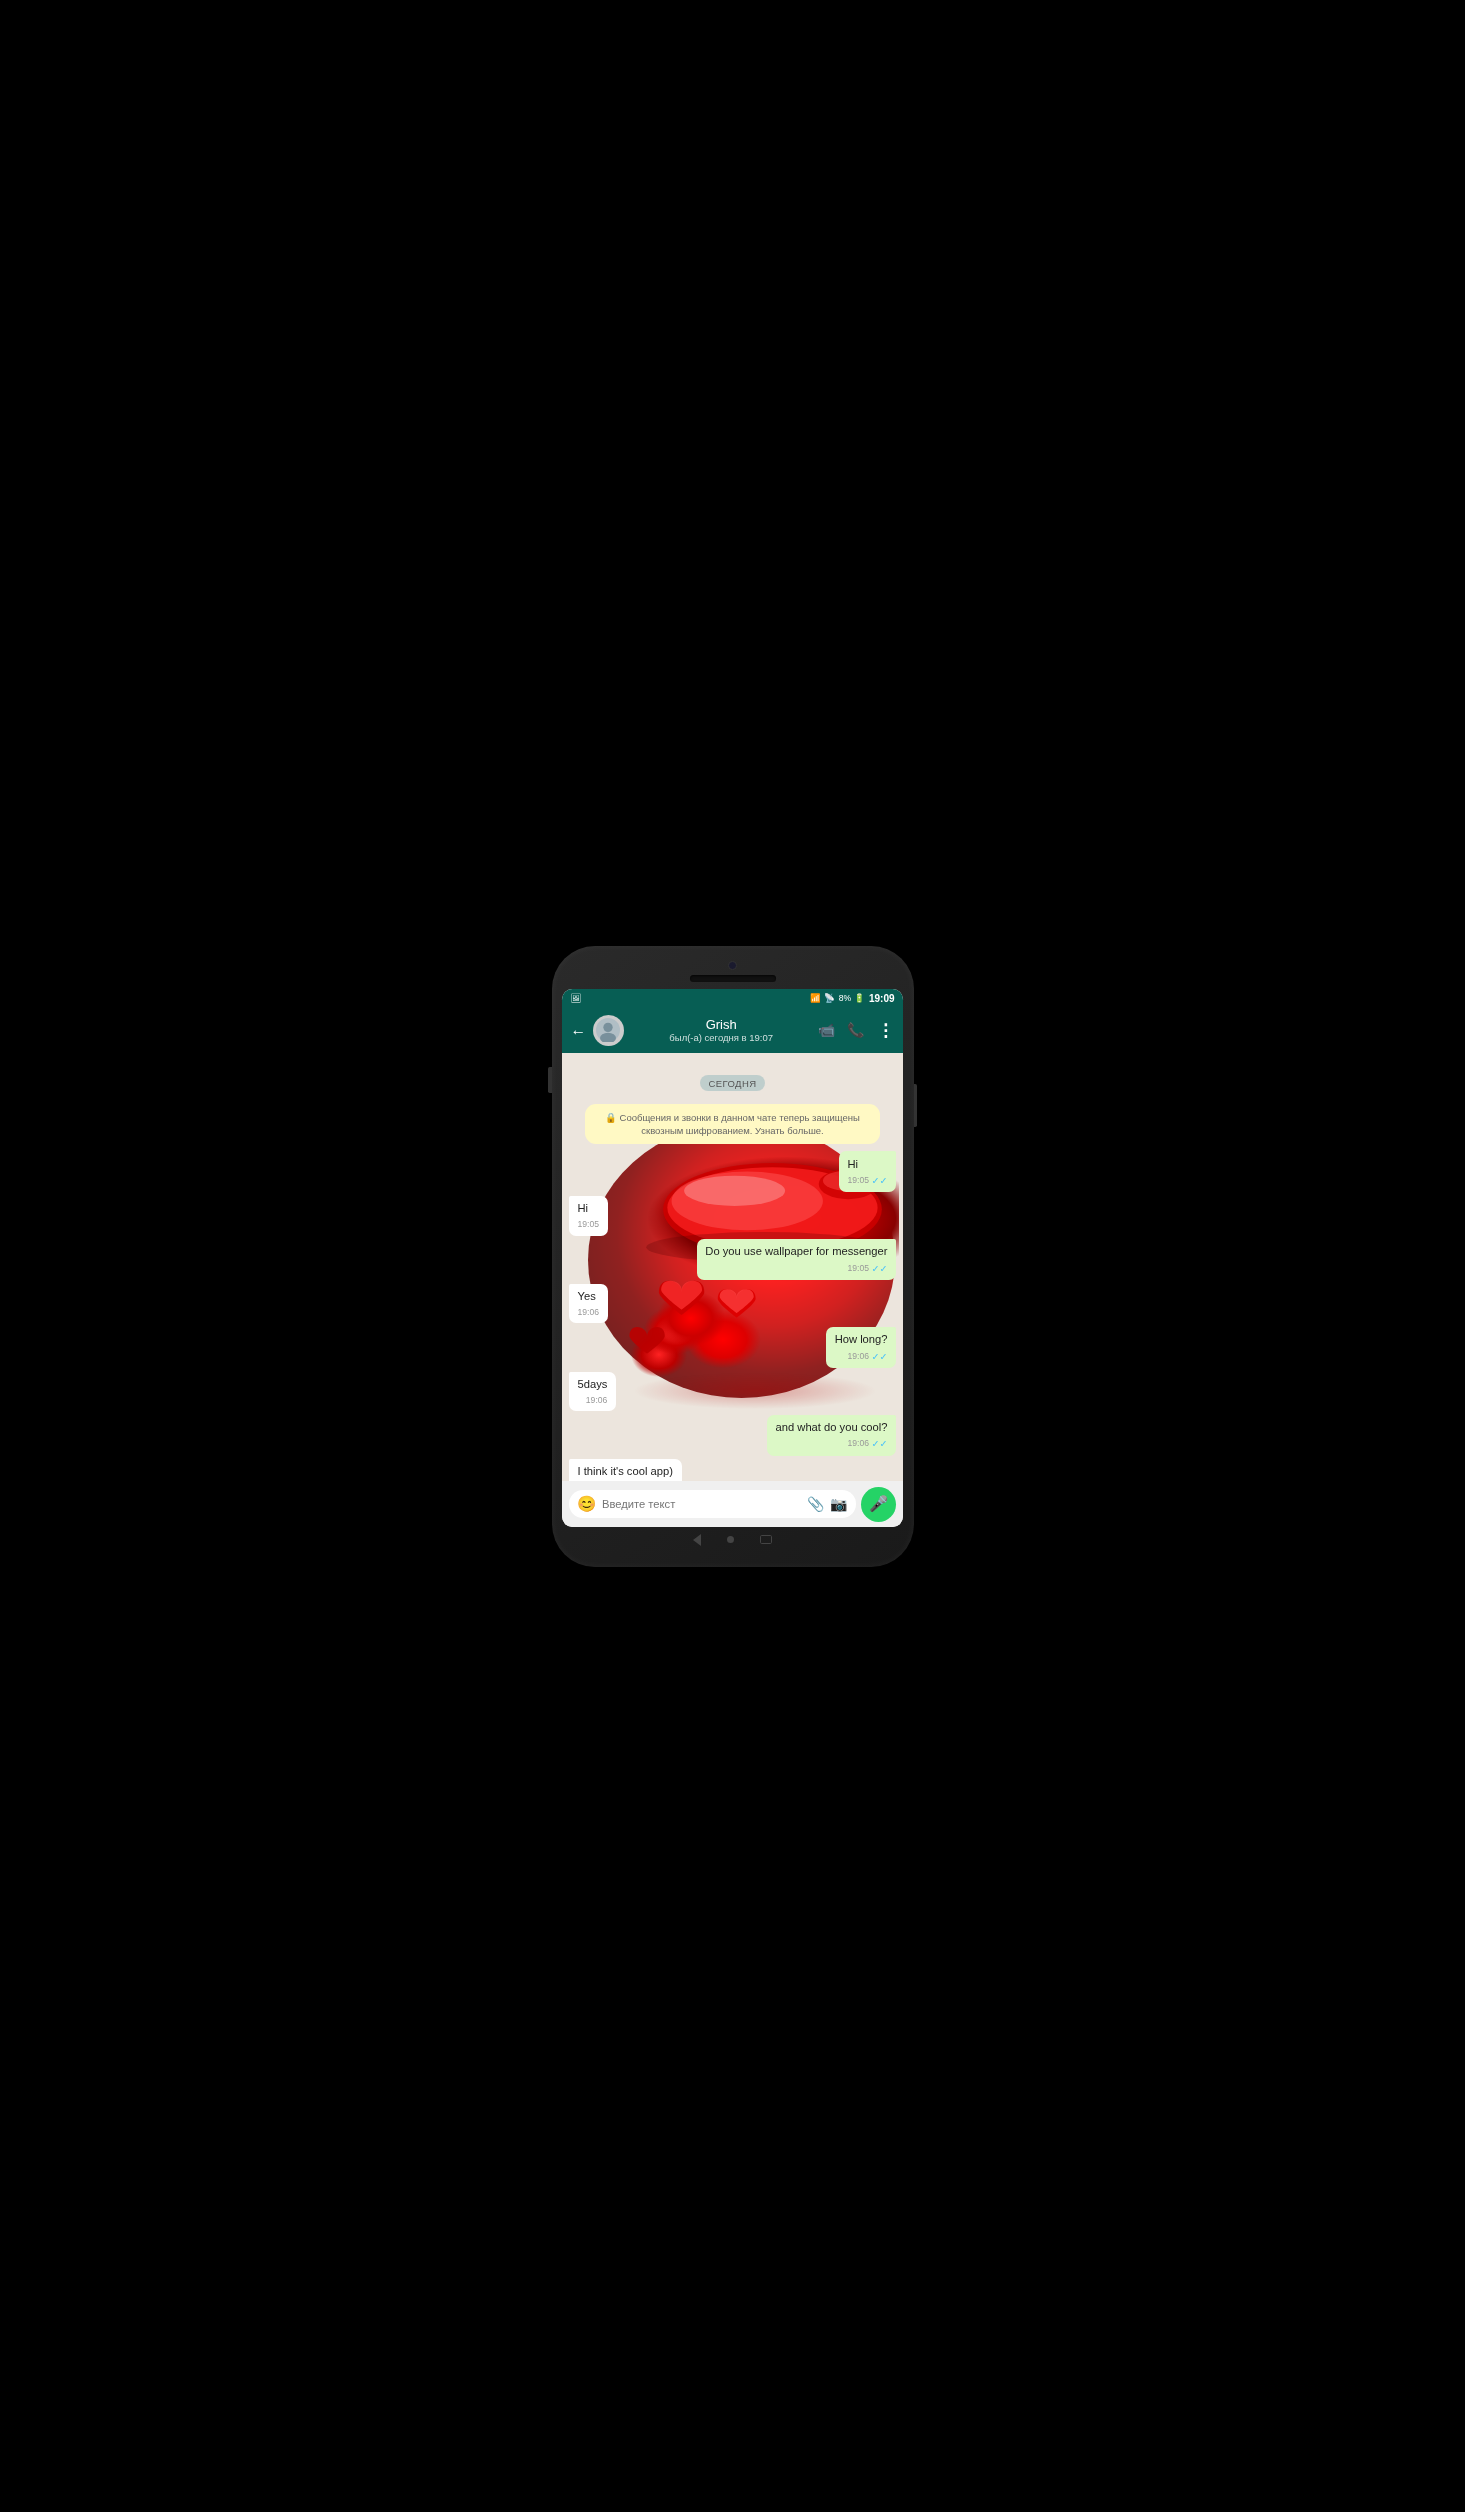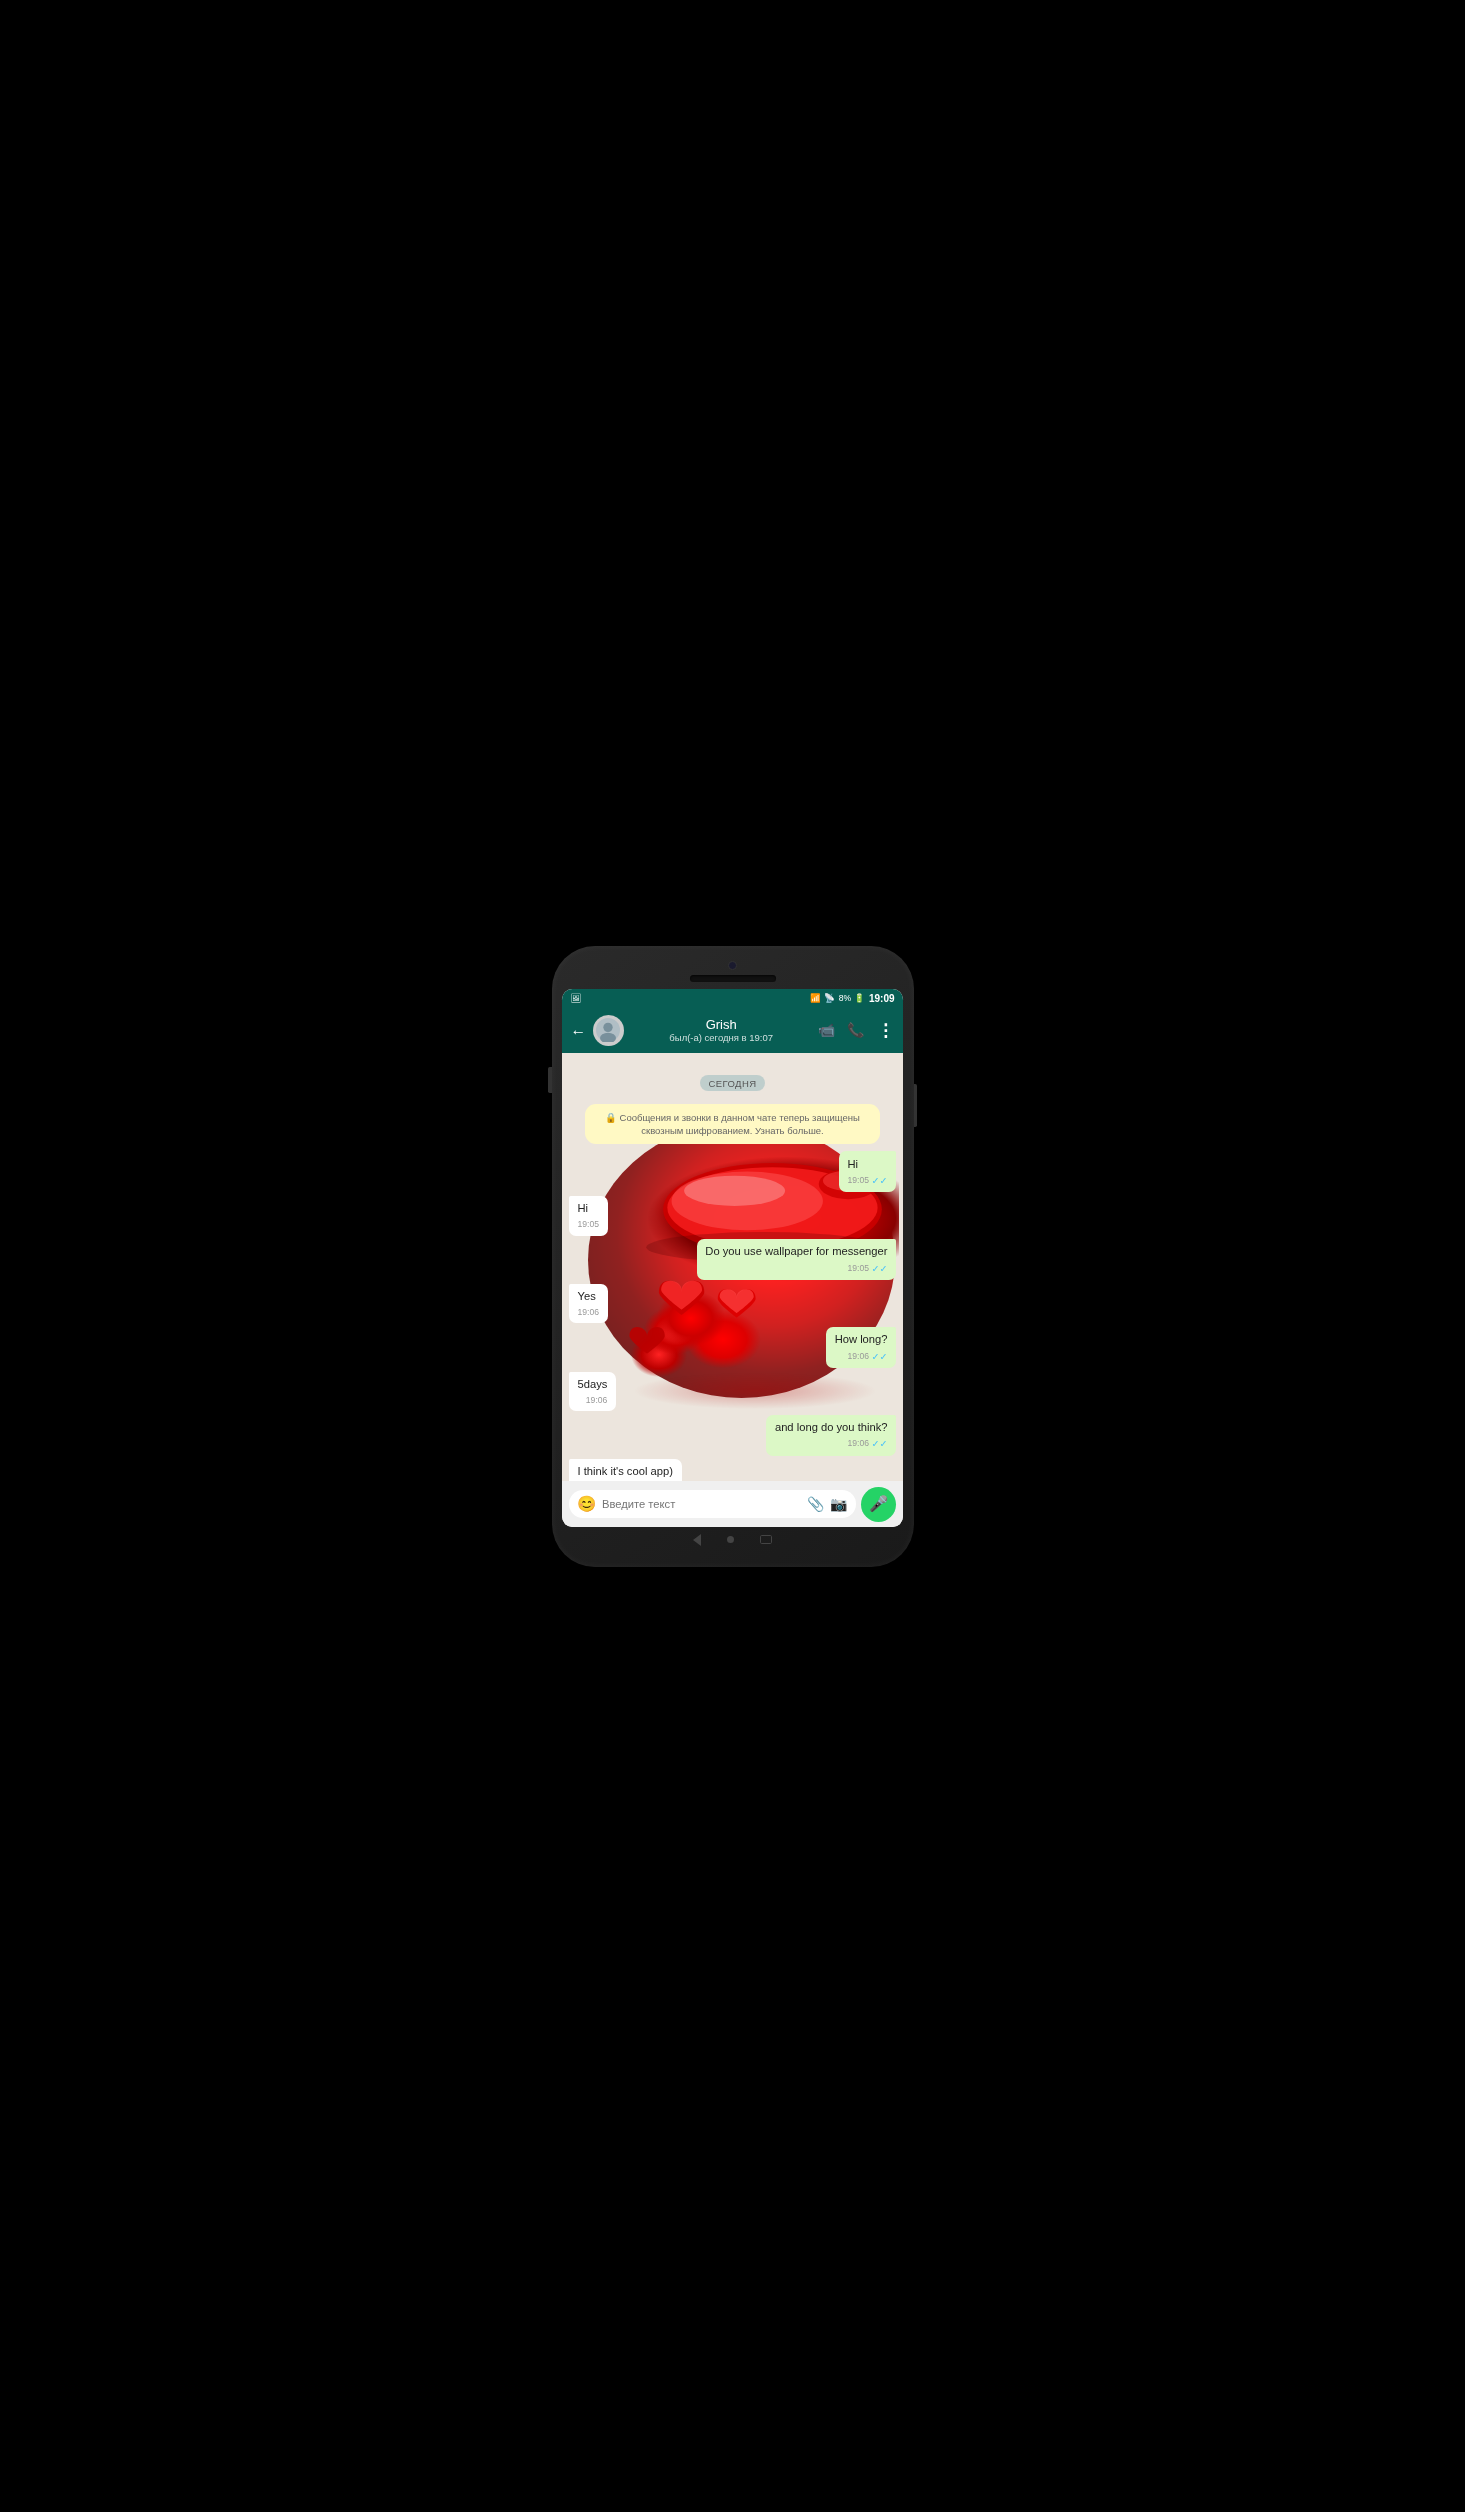--- a/index.html
+++ b/index.html
@@ -533,21 +533,21 @@
         <div class="bubble received">
           <div class="bubble-text">5days</div>
           <div class="bubble-meta">
             <span class="bubble-time">19:06</span>
           </div>
         </div>
       </div>
 
       <div class="message-row sent">
         <div class="bubble sent">
-          <div class="bubble-text">and long do you think?</div>
+          <div class="bubble-text">and what do you cool?</div>
           <div class="bubble-meta">
             <span class="bubble-time">19:06</span>
             <span class="tick">✓✓</span>
           </div>
         </div>
       </div>
 
       <div class="message-row received">
         <div class="bubble received">
           <div class="bubble-text">I think it's cool app)</div>

